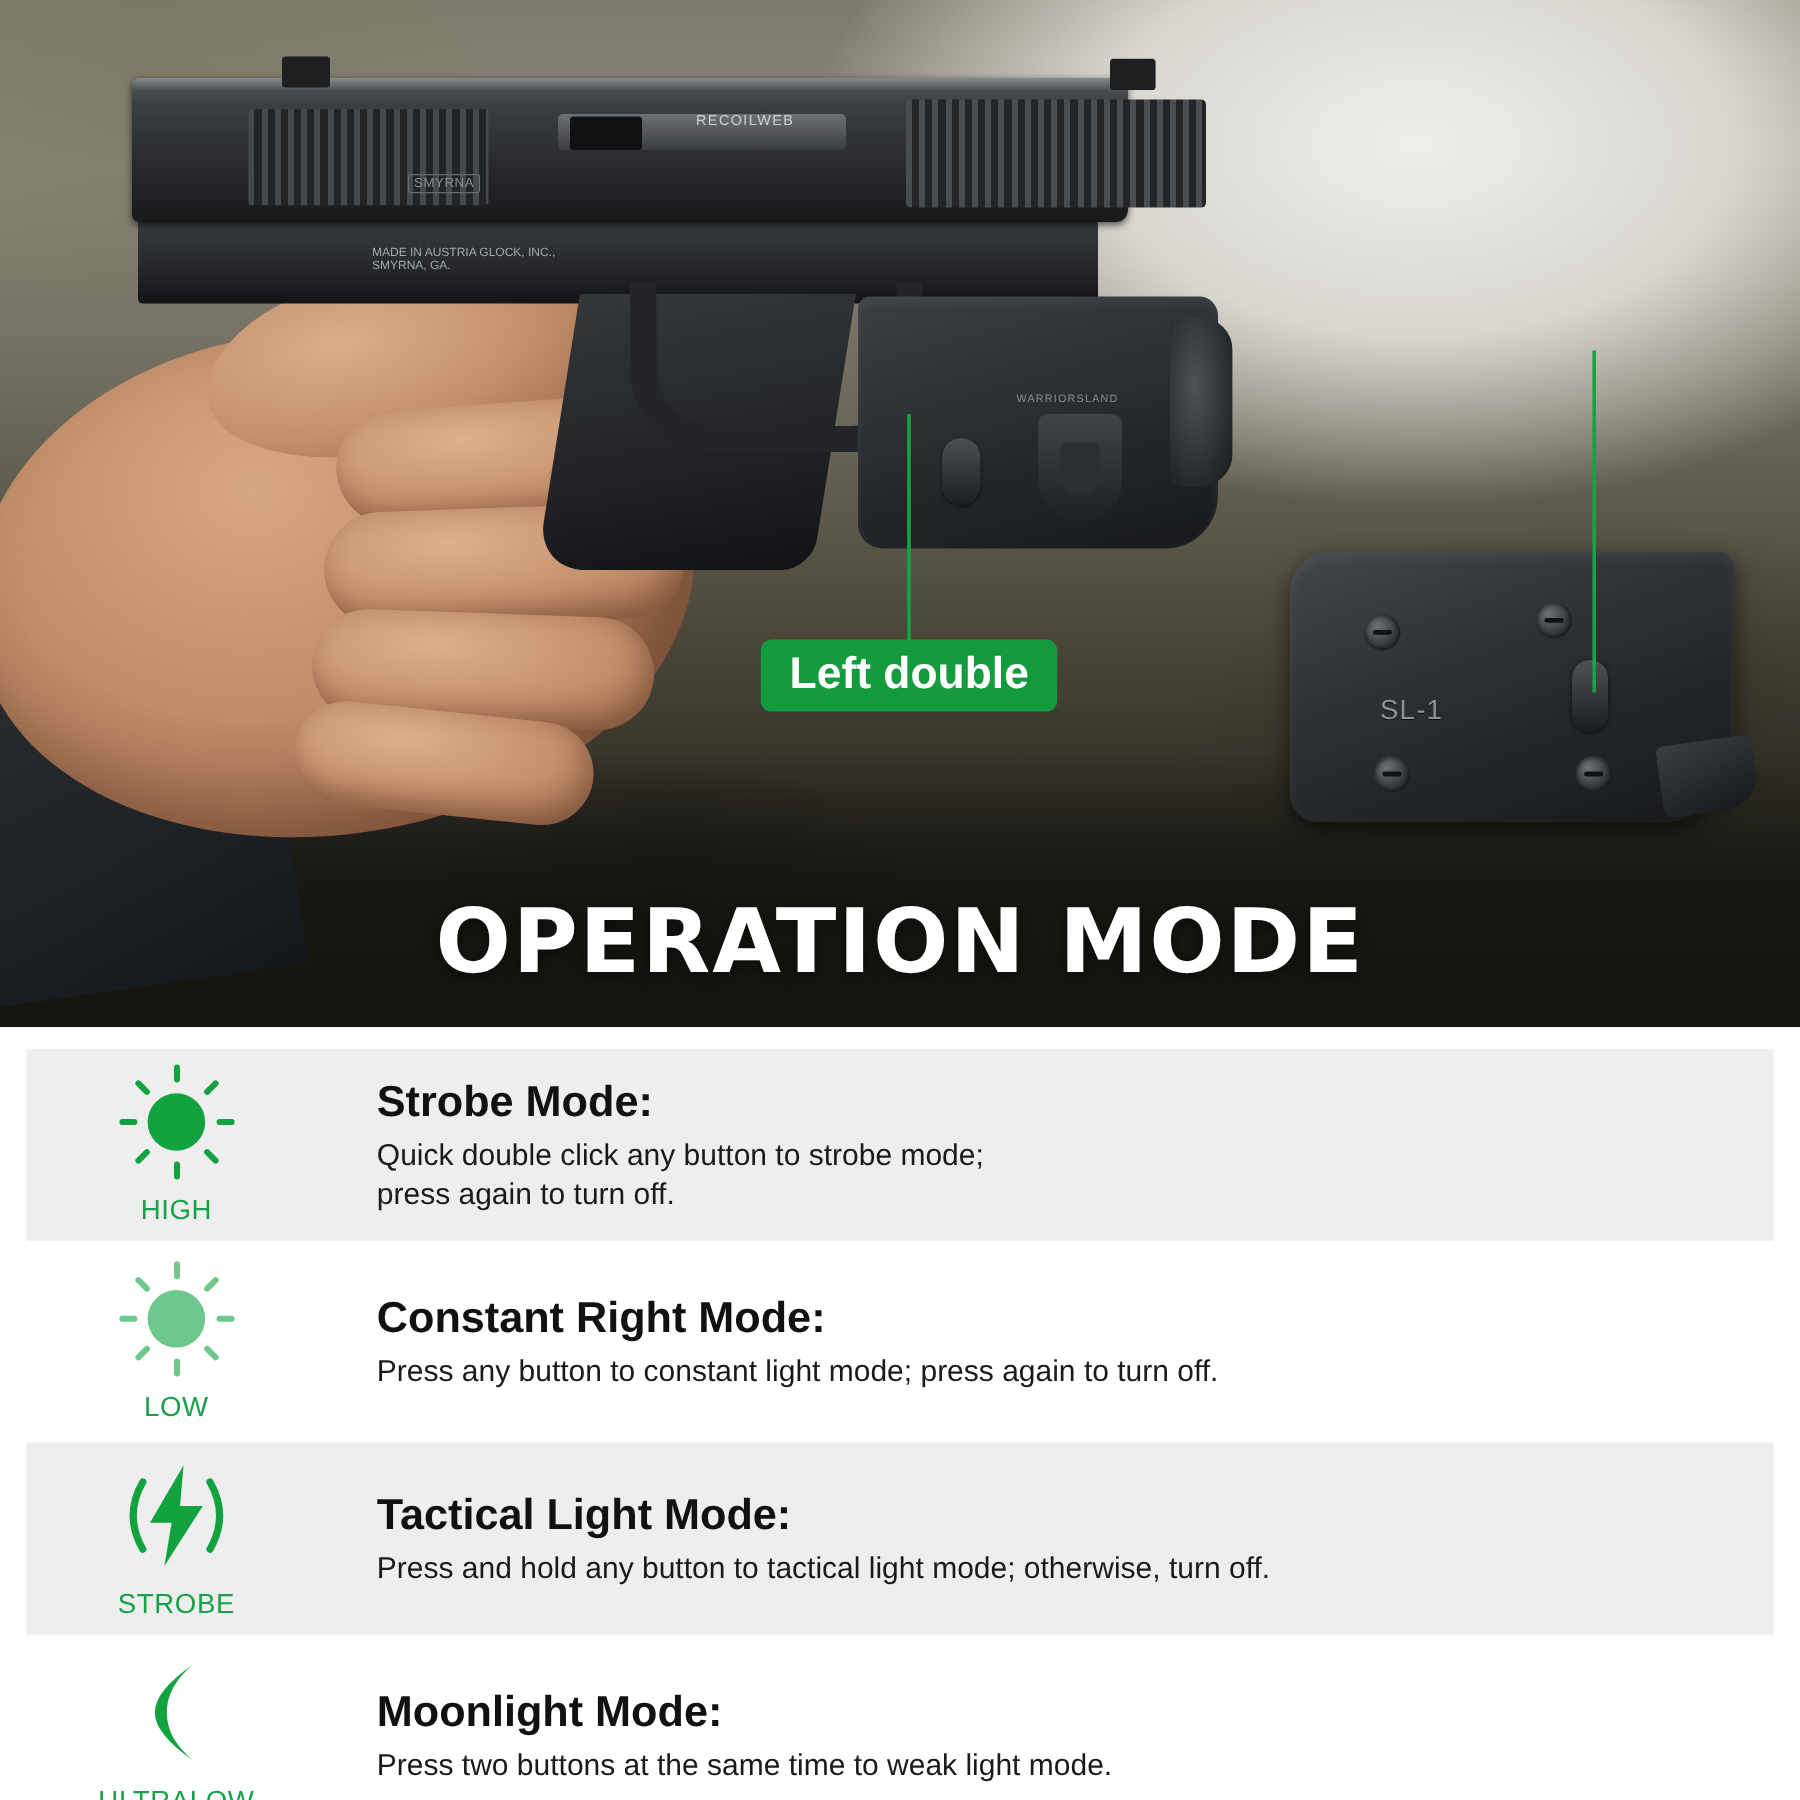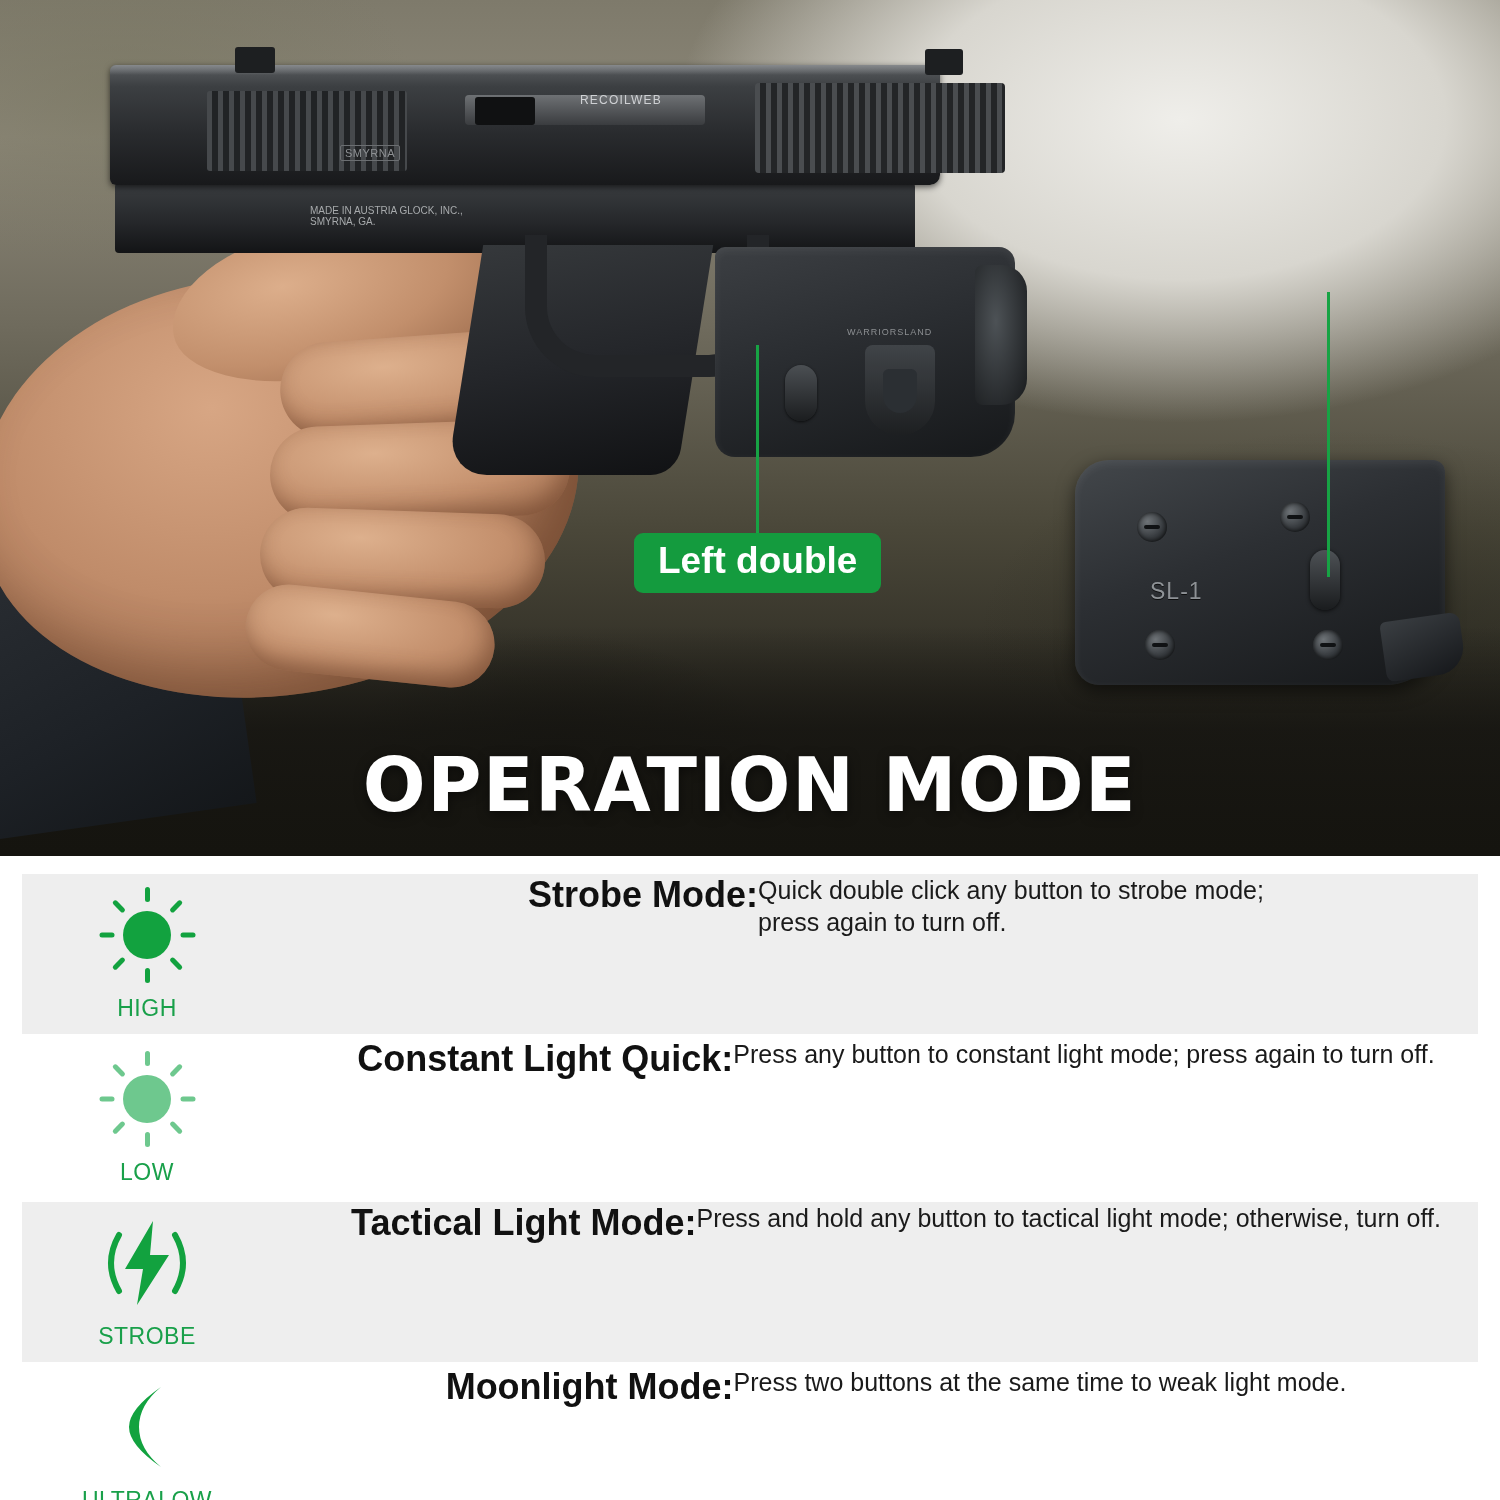--- a/index.html
+++ b/index.html
@@ -309,20 +309,21 @@
     display: flex;
     flex-direction: column;
     align-items: center;
     justify-content: center;
     flex: 0 0 250px;
   }
   .text-cell {
     flex: 1;
     background: #ffffff;
     display: flex;
+    flex-direction: column;
     justify-content: center;
     padding-left: 42px;
     box-sizing: border-box;
   }
   .mode-title {
     font-size: 36px;
     font-weight: bold;
     color: #111111;
     margin-bottom: 8px;
     font-family: "Liberation Sans", sans-serif;
@@ -451,21 +452,21 @@
         <div class="ray" style="transform: rotate(90deg)"></div>
         <div class="ray" style="transform: rotate(135deg)"></div>
         <div class="ray" style="transform: rotate(180deg)"></div>
         <div class="ray" style="transform: rotate(225deg)"></div>
         <div class="ray" style="transform: rotate(270deg)"></div>
         <div class="ray" style="transform: rotate(315deg)"></div>
       </div>
       <div class="icon-label">LOW</div>
     </div>
     <div class="text-cell">
-      <div class="mode-title">Constant Light Quick:</div>
+      <div class="mode-title">Constant Right Mode:</div>
       <div class="mode-desc" style="white-space: pre-line;">Press any button to constant light mode; press again to turn off.</div>
     </div>
   </div>
 
   <div class="mode-row alt">
     <div class="icon-cell">
       <svg class="bolt" viewBox="0 0 96 96">
         <path d="M54 6 L26 54 L44 54 L38 90 L70 40 L51 40 Z" fill="#12a23f"></path>
         <path d="M20 20 Q4 48 20 76" stroke="#12a23f" stroke-width="6" fill="none" stroke-linecap="round"></path>
         <path d="M76 20 Q92 48 76 76" stroke="#12a23f" stroke-width="6" fill="none" stroke-linecap="round"></path>

